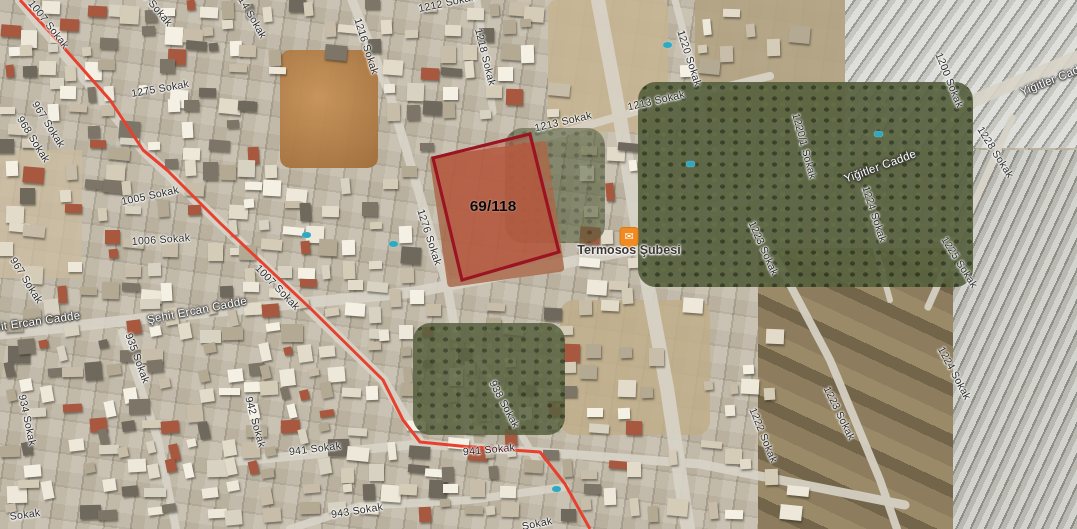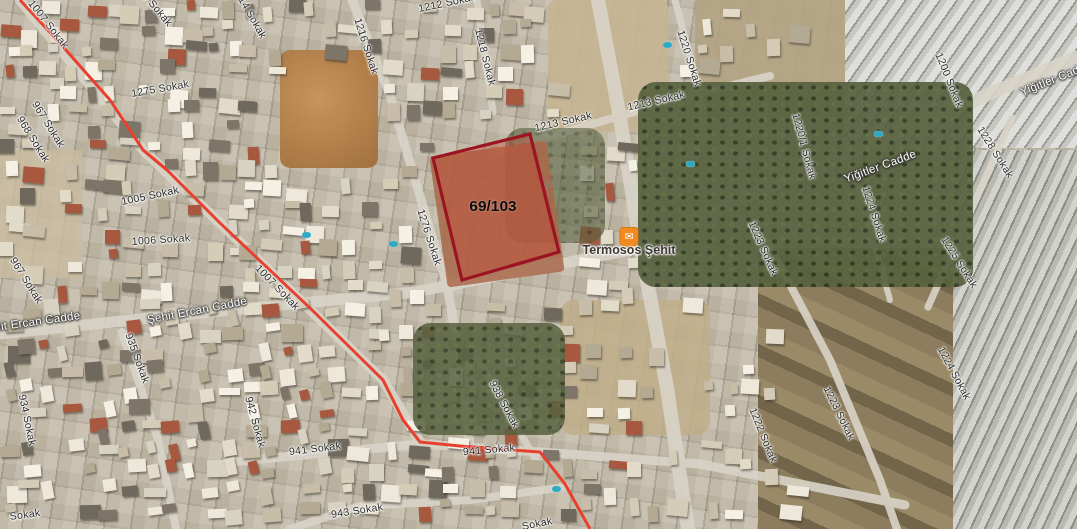--- a/index.html
+++ b/index.html
@@ -588,19 +588,19 @@
       <span class="street-label" style="left: 505px; top: 404px; transform: translate(-50%, -50%) rotate(62deg);">938 Sokak</span>
       <span class="street-label" style="left: 357px; top: 510px; transform: translate(-50%, -50%) rotate(-9deg);">943 Sokak</span>
       <span class="street-label" style="left: 537px; top: 523px; transform: translate(-50%, -50%) rotate(-12deg);">Sokak</span>
       <span class="street-label" style="left: 25px; top: 514px; transform: translate(-50%, -50%) rotate(-8deg);">Sokak</span>
       <span class="street-label major" style="left: 30px; top: 322px; transform: translate(-50%, -50%) rotate(-8deg);">Şehit Ercan Cadde</span>
       <span class="street-label major" style="left: 197px; top: 310px; transform: translate(-50%, -50%) rotate(-11deg);">Şehit Ercan Cadde</span>
       <span class="street-label major" style="left: 880px; top: 166px; transform: translate(-50%, -50%) rotate(-20deg);">Yiğitler Cadde</span>
       <span class="street-label major" style="left: 1056px; top: 78px; transform: translate(-50%, -50%) rotate(-22deg);">Yiğitler Cadde</span>
     </div>
 
-  <div class="parcel-label" id="parcel-label" style="left: 493px; top: 206px;">69/103</div>
+  <div class="parcel-label" id="parcel-label" style="left: 493px; top: 206px;">69/118</div>
 
   <div class="poi-pin" id="poi-pin" style="left: 629px; top: 246px; background: rgb(241, 139, 33);">
     <span class="poi-glyph">✉</span>
   </div>
-  <div class="poi-label" id="poi-label" style="left: 629px; top: 243px;">Termosos Şehit</div>
+  <div class="poi-label" id="poi-label" style="left: 629px; top: 243px;">Termosos Şubesi</div>
 </div>
 
 </body></html>

